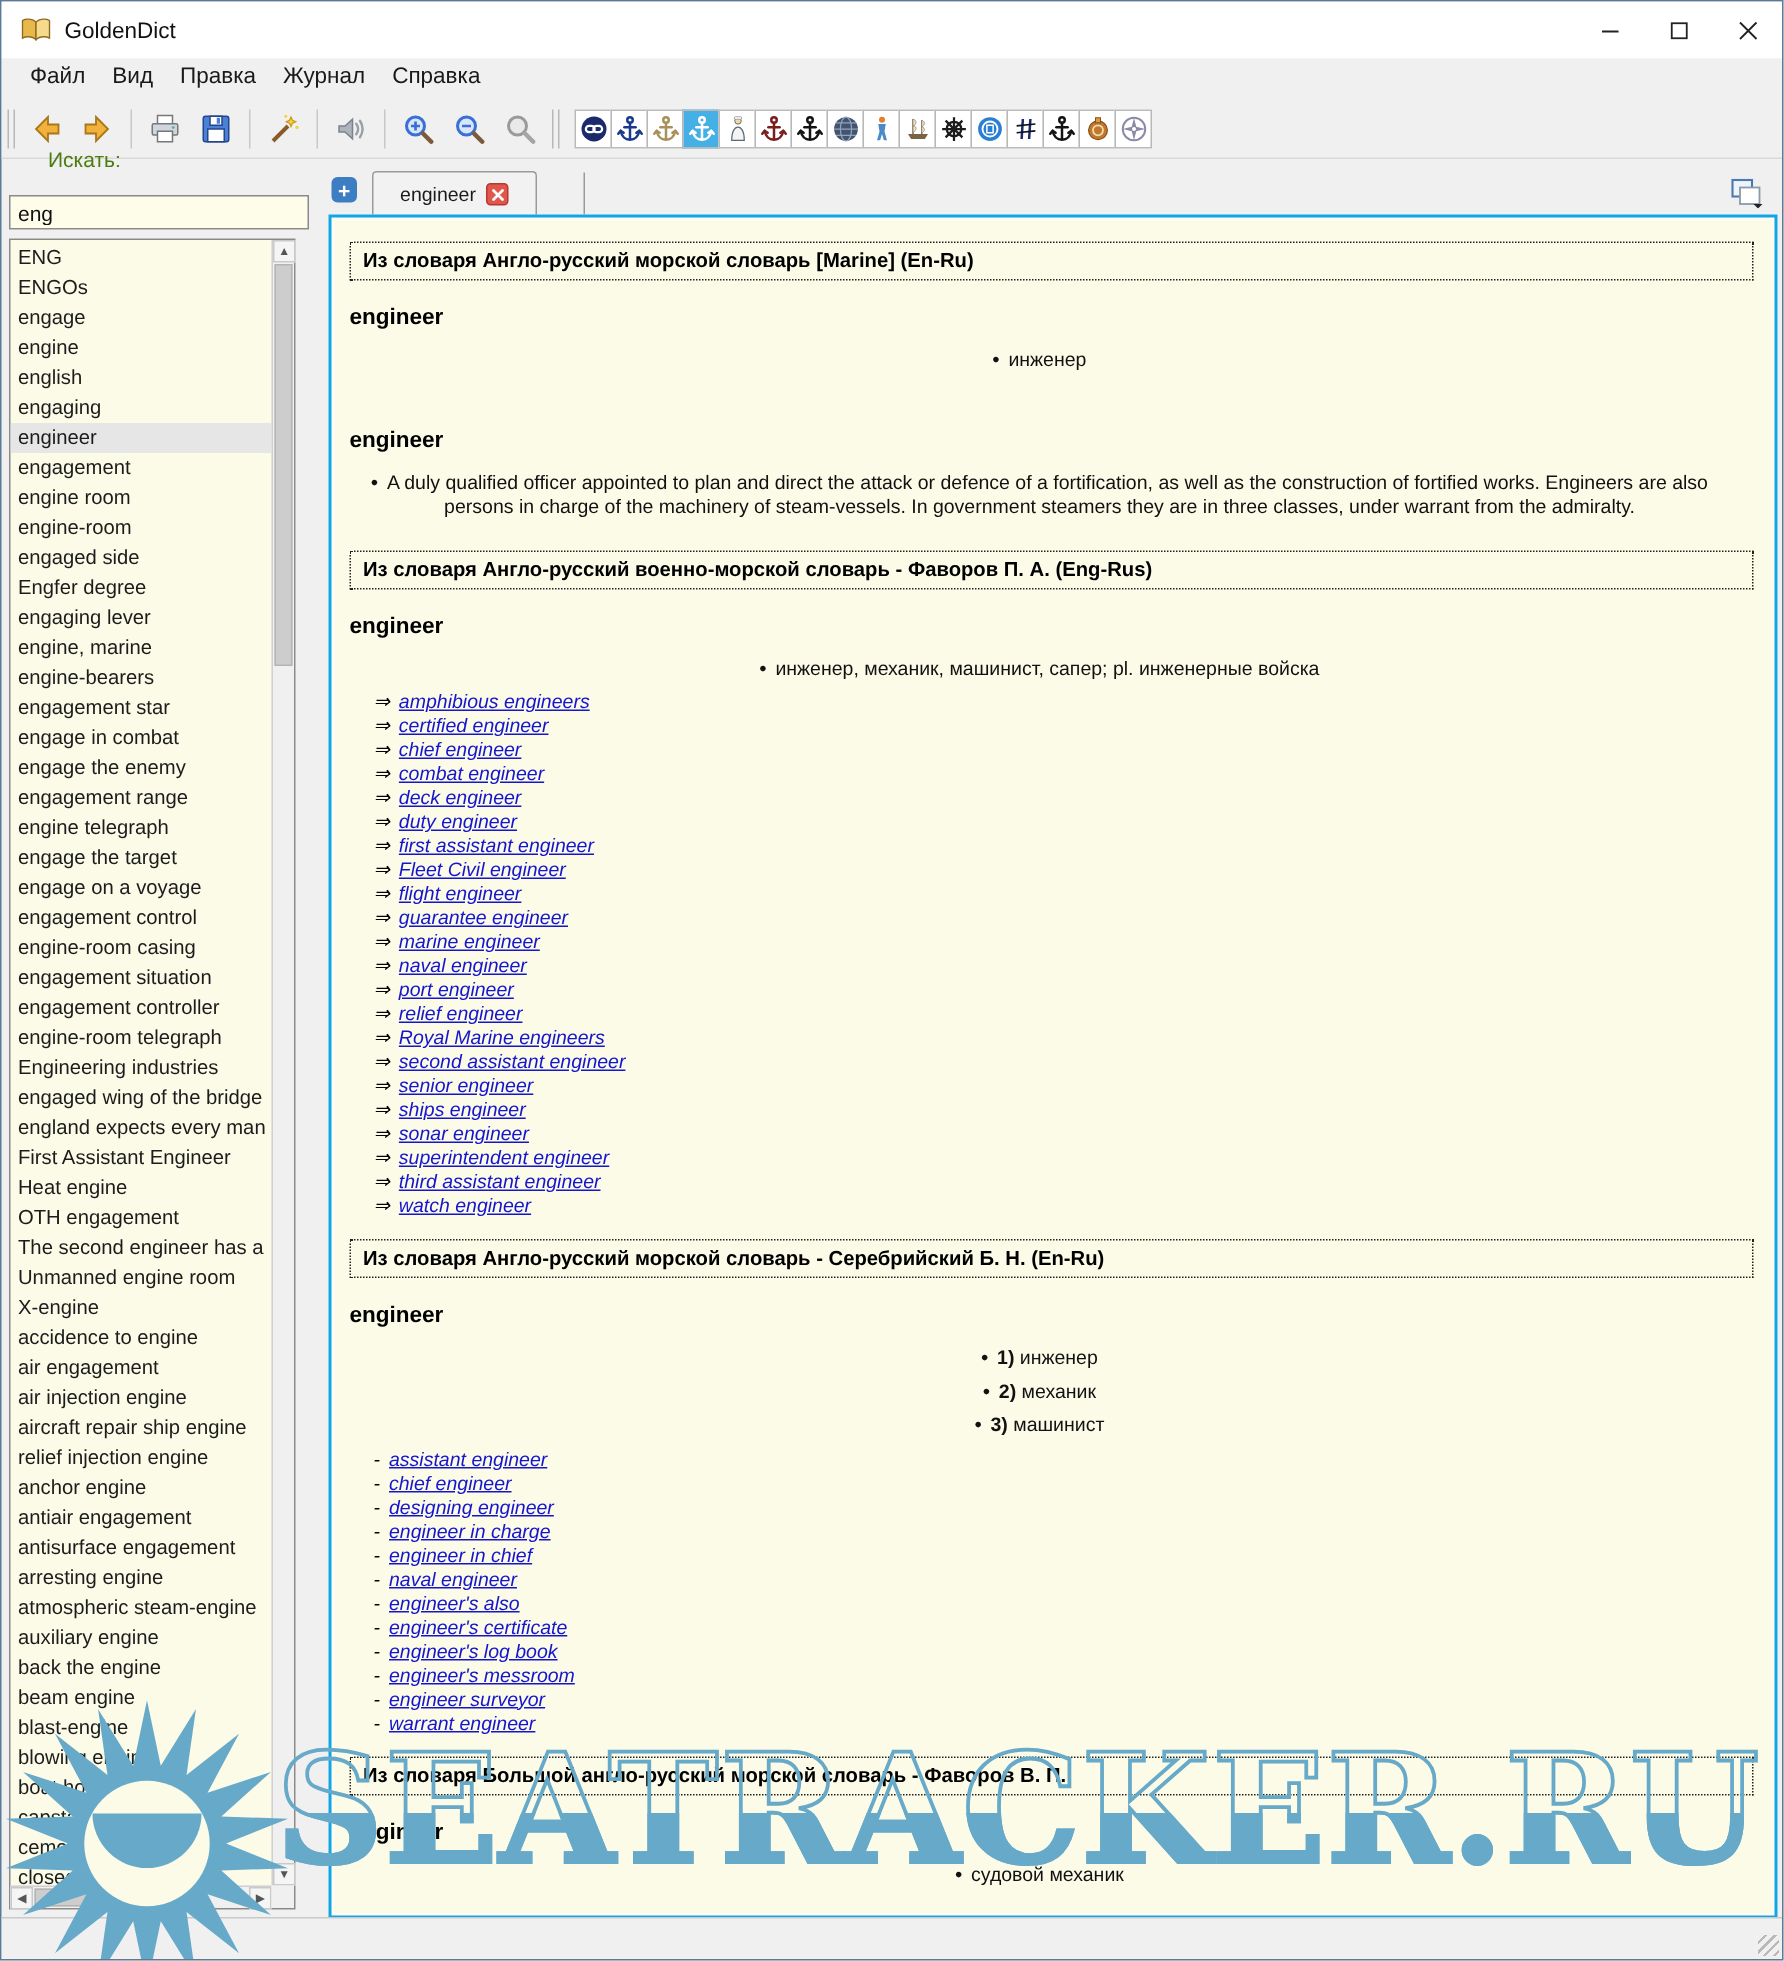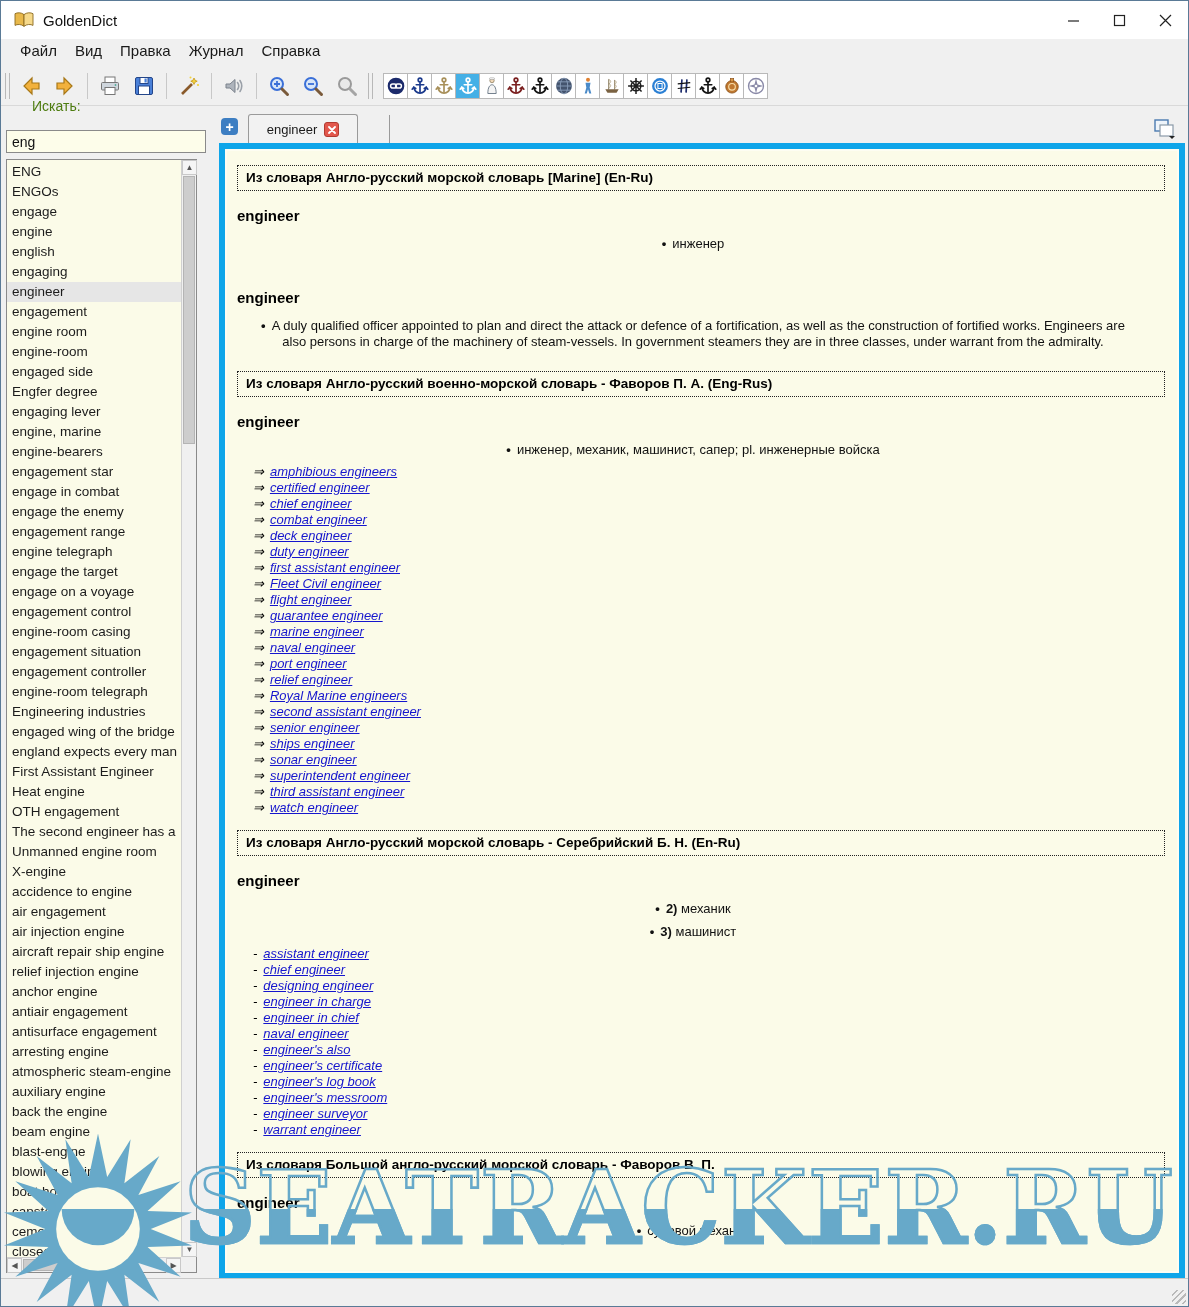--- a/index.html
+++ b/index.html
@@ -45,21 +45,21 @@
   .corner-box { position:absolute; right:0; bottom:0; width:15px; height:15px; background:#f0f0f0; }
   
   .tabbar { position:absolute; left:214px; top:112px; right:4px; height:31px; }
   .add-tab-btn { position:absolute; left:6px; top:5px; width:17px; height:17px; background:#3d7ec2; border-radius:4px; color:#fff; display:flex; align-items:center; justify-content:center; font-size:14px; font-weight:bold; line-height:1; }
   .tab { position:absolute; left:33px; top:1px; width:110px; height:30px; background:#f2f2f2; border:1px solid #9a9a9a; border-bottom:none; border-radius:3px 3px 0 0; display:flex; align-items:center; justify-content:center; gap:7px; }
   .tab-label { font-size:13px; color:#1a1a1a; }
   .tab-close { width:15px; height:15px; background:#e2574c; border:1px solid #b23a30; border-radius:3px; color:#fff; display:flex; align-items:center; justify-content:center; }
   .tab-close svg { width:8px; height:8px; }
   .tab-sep { position:absolute; left:174px; top:2px; width:1px; height:28px; background:#9a9a9a; }
   .winmode-btn { position:absolute; right:8px; top:4px; width:24px; height:22px; }
-  .main-frame { position:absolute; left:218px; top:142px; width:966px; height:1136px; background:#fbfbe8; border:6px solid #0ea5e9; box-shadow:inset 0 0 0 2px #fdfdf2; overflow:hidden; }
+  .main-frame { position:absolute; left:218px; top:142px; width:966px; height:1136px; background:#fbfbe8; border:2px solid #0ea5e9; box-shadow:inset 0 0 0 2px #fdfdf2; overflow:hidden; }
   .article { padding:16px 14px 10px 12px; }
   .section-header { border:1px dotted #222; padding:4px 8px 5px 8px; font-size:13.5px; font-weight:bold; color:#000; margin-bottom:6px; background:#fbfbe8; }
   .headword { font-size:15px; font-weight:bold; color:#000; margin:16px 0 12px 0; }
   .def-row { font-size:13px; color:#111; line-height:16.5px; padding-left:12px; }
   .def-bullet { font-weight:bold; margin-right:6px; }
   .def-num { font-weight:bold; }
   .def-para { padding-right:28px; margin-bottom:6px;text-align:center; }
   .link-row { font-size:13px; line-height:16px; padding-left:16px;font-style:italic; }
   .link-prefix { color:#000; margin-right:6px; }
   .dict-link { color:#1515cd; text-decoration:underline; cursor:pointer; }
@@ -463,20 +463,21 @@
       <div class="link-row"><span class="link-prefix">⇒</span><a class="dict-link">second assistant engineer</a></div>
       <div class="link-row"><span class="link-prefix">⇒</span><a class="dict-link">senior engineer</a></div>
       <div class="link-row"><span class="link-prefix">⇒</span><a class="dict-link">ships engineer</a></div>
       <div class="link-row"><span class="link-prefix">⇒</span><a class="dict-link">sonar engineer</a></div>
       <div class="link-row"><span class="link-prefix">⇒</span><a class="dict-link">superintendent engineer</a></div>
       <div class="link-row"><span class="link-prefix">⇒</span><a class="dict-link">third assistant engineer</a></div>
       <div class="link-row"><span class="link-prefix">⇒</span><a class="dict-link">watch engineer</a></div>
       <div class="section-gap"></div>
       <div class="section-header">Из словаря Англо-русский морской словарь - Серебрийский Б. Н. (En-Ru)</div>
       <div class="headword">engineer</div>
+      <div class="def-row def-para"><span class="def-bullet">•</span><span class="def-num">1) </span>инженер</div>
       <div class="def-row def-para"><span class="def-bullet">•</span><span class="def-num">2) </span>механик</div>
       <div class="def-row def-para"><span class="def-bullet">•</span><span class="def-num">3) </span>машинист</div>
       <div class="link-row"><span class="link-prefix">-</span><a class="dict-link">assistant engineer</a></div>
       <div class="link-row"><span class="link-prefix">-</span><a class="dict-link">chief engineer</a></div>
       <div class="link-row"><span class="link-prefix">-</span><a class="dict-link">designing engineer</a></div>
       <div class="link-row"><span class="link-prefix">-</span><a class="dict-link">engineer in charge</a></div>
       <div class="link-row"><span class="link-prefix">-</span><a class="dict-link">engineer in chief</a></div>
       <div class="link-row"><span class="link-prefix">-</span><a class="dict-link">naval engineer</a></div>
       <div class="link-row"><span class="link-prefix">-</span><a class="dict-link">engineer's also</a></div>
       <div class="link-row"><span class="link-prefix">-</span><a class="dict-link">engineer's certificate</a></div>

